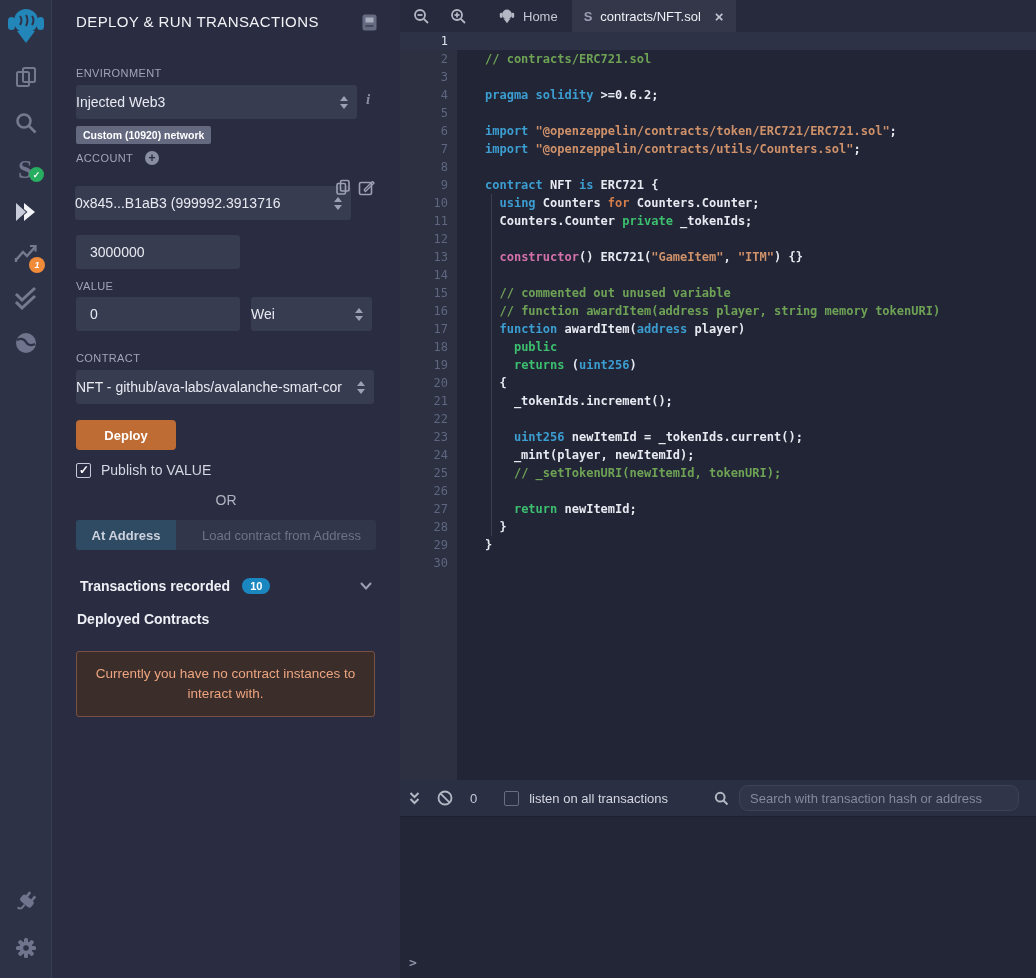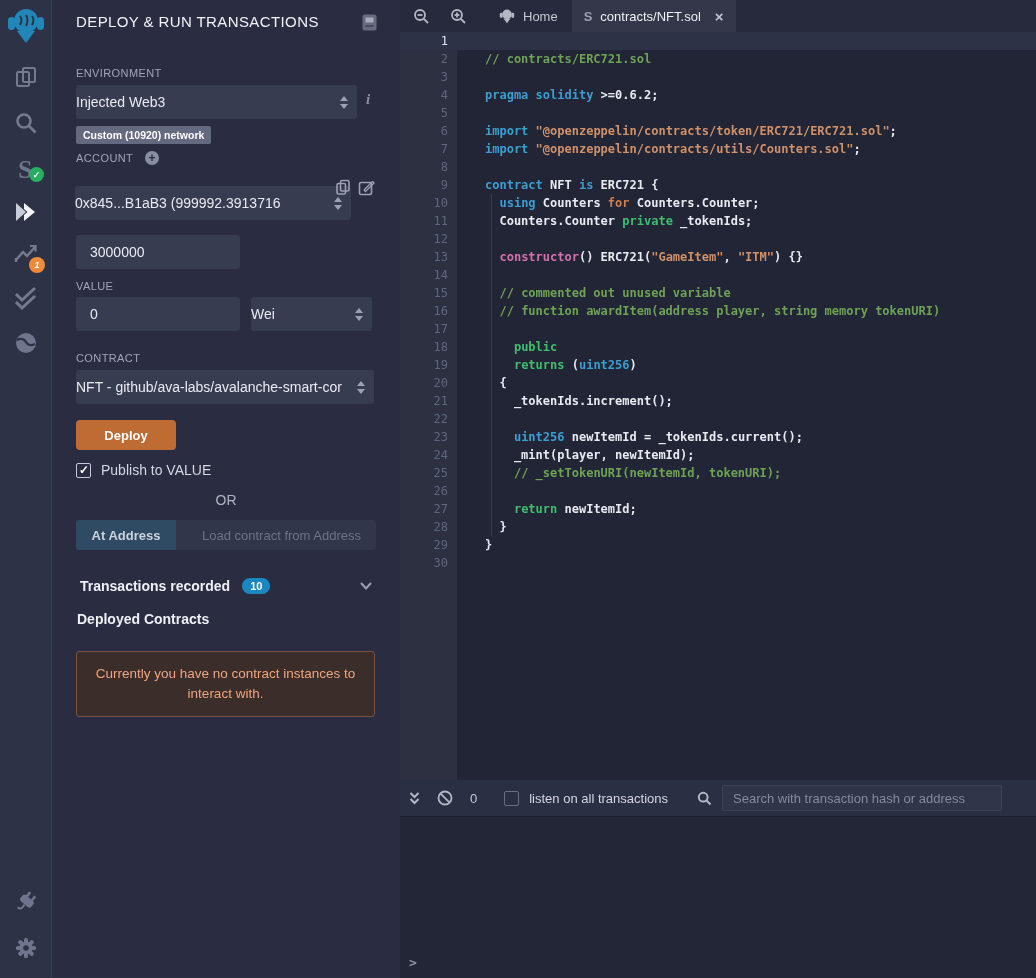--- a/index.html
+++ b/index.html
@@ -62,21 +62,21 @@
   #indent-guide { position:absolute; left:91px; top:194px; width:1px; height:342px; background:#3a3e52; }
   .tk-c { color:#6ea255; } .tk-k { color:#3c9dd0; } .tk-g { color:#3cbf6e; }
   .tk-o { color:#d27d4a; } .tk-s { color:#cf9169; } .tk-m { color:#d470aa; } .tk-p { color:#e8eaf2; }
 
   
   #term-bar { position:absolute; left:0; top:780px; right:0; height:36px; background:#2b2f43; display:flex; align-items:center; }
   #term-bar .tb-icon { cursor:pointer; display:flex; }
   #term-count { color:#c7c9d6; font-size:13px; margin-left:17px; }
   #listen-row { display:flex; align-items:center; gap:10px; margin-left:27px; color:#d4d6e0; font-size:13px; }
   #term-search-icon { margin-left:auto; margin-right:10px; cursor:pointer; }
-  #term-search { width:280px; height:26px; margin-right:34px; background:#31354a; border:1px solid #3e4257; border-radius:2px; padding-left:10px; font-size:13px; color:#c7c9d6; font-family:"Liberation Sans",sans-serif; outline:none; }
+  #term-search { width:280px; height:26px; margin-right:17px; background:#31354a; border:1px solid #3e4257; border-radius:9px; padding-left:10px; font-size:13px; color:#c7c9d6; font-family:"Liberation Sans",sans-serif; outline:none; }
   #term-search::placeholder { color:#8589a0; }
   #term-body { position:absolute; left:0; top:816px; right:0; bottom:0; background:#232637; border-top:1px solid #1d2030; }
   #term-prompt { position:absolute; left:9px; bottom:8px; font-family:"DejaVu Sans Mono",monospace; font-size:13px; font-weight:bold; color:#9093a8; }
 </style>
 </head>
 <body>
 
 <div id="rail">
   <div class="rail-item" style="top:6px">
     <svg width="40" height="38" viewBox="0 0 40 38">
@@ -337,20 +337,21 @@
       <div class="crow">
         <span class="num">15</span>
         <span class="src"><span class="tk-p">  </span><span class="tk-c">// commented out unused variable</span></span>
       </div>
       <div class="crow">
         <span class="num">16</span>
         <span class="src"><span class="tk-p">  </span><span class="tk-c">// function awardItem(address player, string memory tokenURI)</span></span>
       </div>
       <div class="crow">
         <span class="num">17</span>
+        <span class="src"><span class="tk-p">  </span><span class="tk-k">function</span><span class="tk-p"> awardItem(</span><span class="tk-k">address</span><span class="tk-p"> player)</span></span>
       </div>
       <div class="crow">
         <span class="num">18</span>
         <span class="src"><span class="tk-p">    </span><span class="tk-g">public</span></span>
       </div>
       <div class="crow">
         <span class="num">19</span>
         <span class="src"><span class="tk-p">    </span><span class="tk-g">returns</span><span class="tk-p"> (</span><span class="tk-k">uint256</span><span class="tk-p">)</span></span>
       </div>
       <div class="crow">

